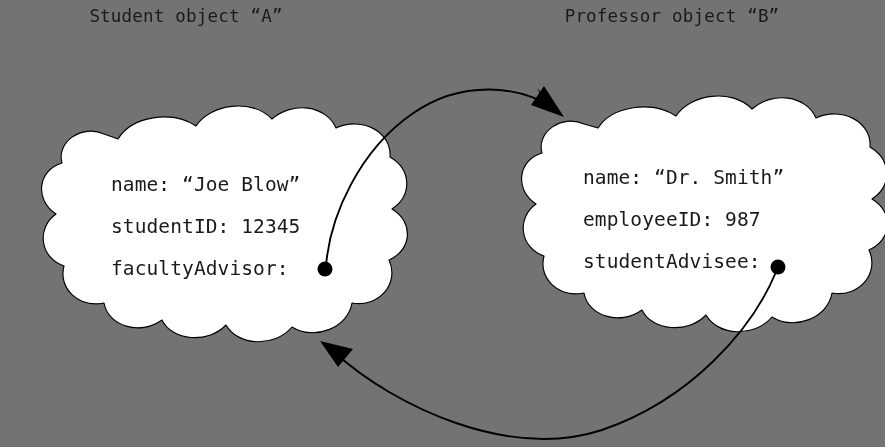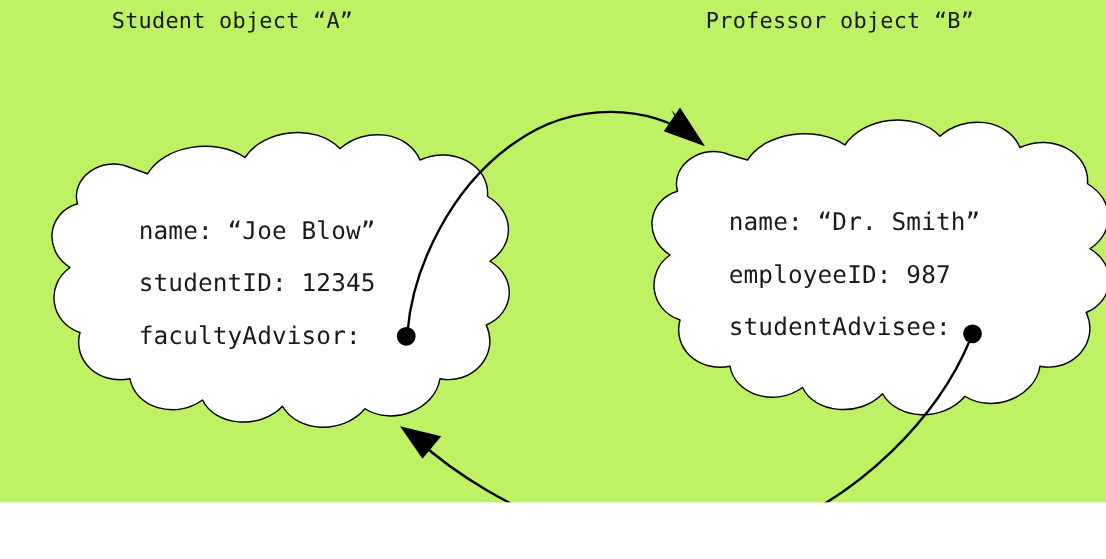--- a/index.html
+++ b/index.html
@@ -7,22 +7,22 @@
     padding: 0;
     background: #ffffff;
   }
   body {
     font-family: "DejaVu Sans Mono", monospace;
     color: #000000;
   }
   #canvas {
     position: relative;
     width: 885px;
-    height: 402px;
-    background: #bef264;
+    height: 447px;
+    background: #737373;
     overflow: hidden;
   }
   #diagram-svg {
     position: absolute;
     top: 0;
     left: 0;
     width: 885px;
     height: 447px;
   }
   .cloud-path {

